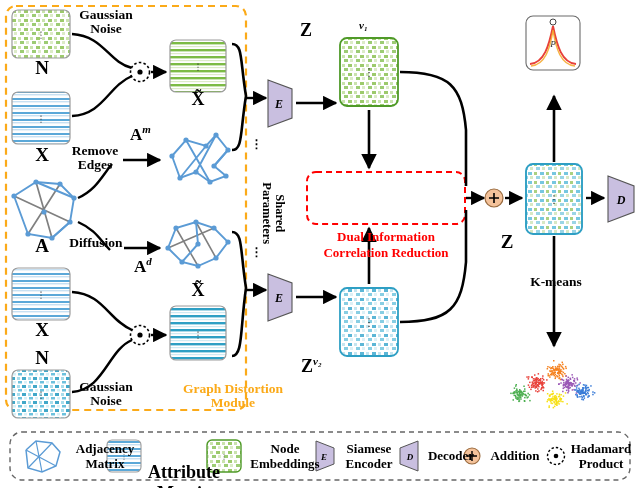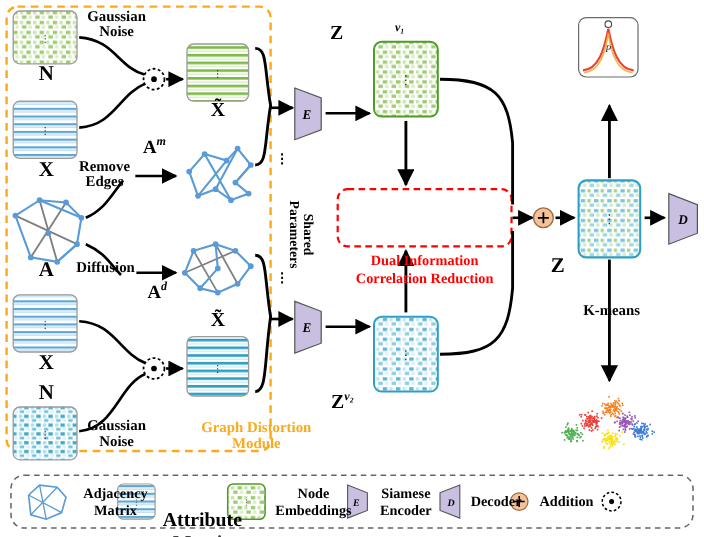--- a/index.html
+++ b/index.html
@@ -871,14 +871,16 @@
   <div class="lbl" style="left:62px;top:441px;width:86px;font-size:13px;line-height:1.18;white-space:pre-line;">Adjacency
 Matrix</div>
   <div class="lbl" style="left:144px;top:462px;width:80px;font-size:18px;line-height:1.18;white-space:pre-line;">Attribute
 Matrix</div>
   <div class="lbl" style="left:336px;top:441px;width:66px;font-size:13px;line-height:1.18;white-space:pre-line;">Siamese
 Encoder</div>
   <div class="lbl" style="left:240px;top:441px;width:90px;font-size:13px;line-height:1.18;white-space:pre-line;">Node
 Embeddings</div>
   <div class="lbl" style="left:420px;top:449px;width:62px;font-size:13px;font-family:Liberation Serif, serif;">Decoder</div>
   <div class="lbl" style="left:482px;top:449px;width:66px;font-size:13px;">Addition</div>
+  <div class="lbl" style="left:566px;top:441px;width:70px;font-size:13px;line-height:1.18;white-space:pre-line;">Hadamard
+Product</div>
 
 </div>
 
 </body></html>

